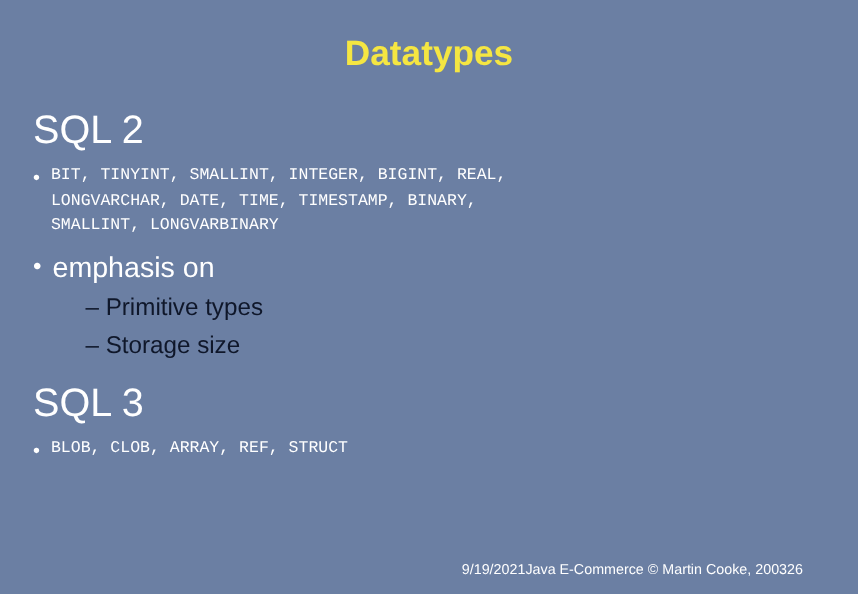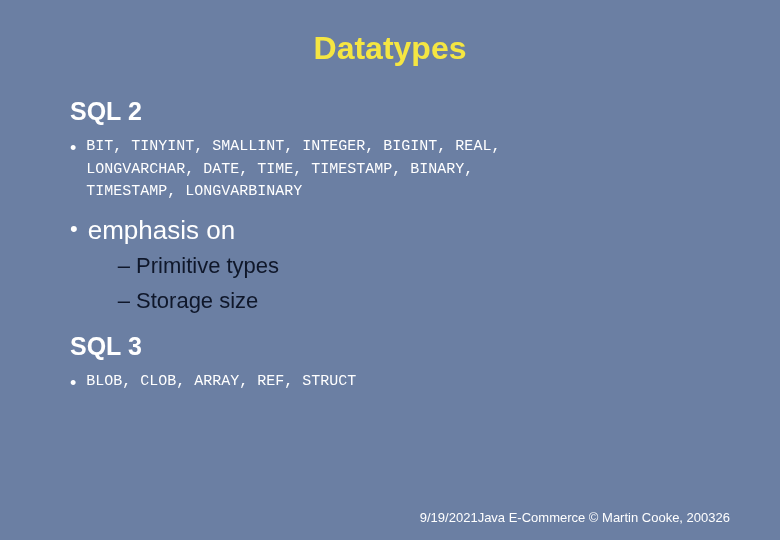--- a/index.html
+++ b/index.html
@@ -10,36 +10,36 @@
       background-color: #6b7fa3;
       font-family: Arial, sans-serif;
       overflow: hidden;
     }
 
     .slide {
       width: 780px;
       height: 540px;
       background-color: #6b7fa3;
       position: relative;
-      padding: 30px 60px;
+      padding: 30px 20px;
     }
 
     .title {
       text-align: center;
       color: #f5e642;
       font-size: 32px;
       font-weight: bold;
       margin-bottom: 30px;
       font-family: Arial, sans-serif;
     }
 
     .section-label {
       color: #ffffff;
-      font-size: 25px;
-      font-weight: bold;
+      font-size: 36px;
+      font-weight: normal;
       margin-bottom: 10px;
       font-family: Arial, sans-serif;
     }
 
     .bullet-item {
       display: flex;
       align-items: flex-start;
       margin-bottom: 6px;
     }
 
@@ -113,21 +113,21 @@
 
   <div class="content-area">
 
     <div class="section-label">SQL 2</div>
 
     <div class="bullet-item">
       <span class="bullet">•</span>
       <div>
         <div class="code-text">BIT, TINYINT, SMALLINT, INTEGER, BIGINT, REAL,</div>
         <div class="code-text">LONGVARCHAR, DATE, TIME, TIMESTAMP, BINARY,</div>
-        <div class="code-text">TIMESTAMP, LONGVARBINARY</div>
+        <div class="code-text">SMALLINT, LONGVARBINARY</div>
       </div>
     </div>
 
     <div class="bullet-item" style="margin-top:8px;">
       <span class="bullet" style="font-size:22px; margin-top:4px;">•</span>
       <div>
         <span class="emphasis-text">emphasis on</span>
         <div class="sub-item">– Primitive types</div>
         <div class="sub-item">– Storage size</div>
       </div>

